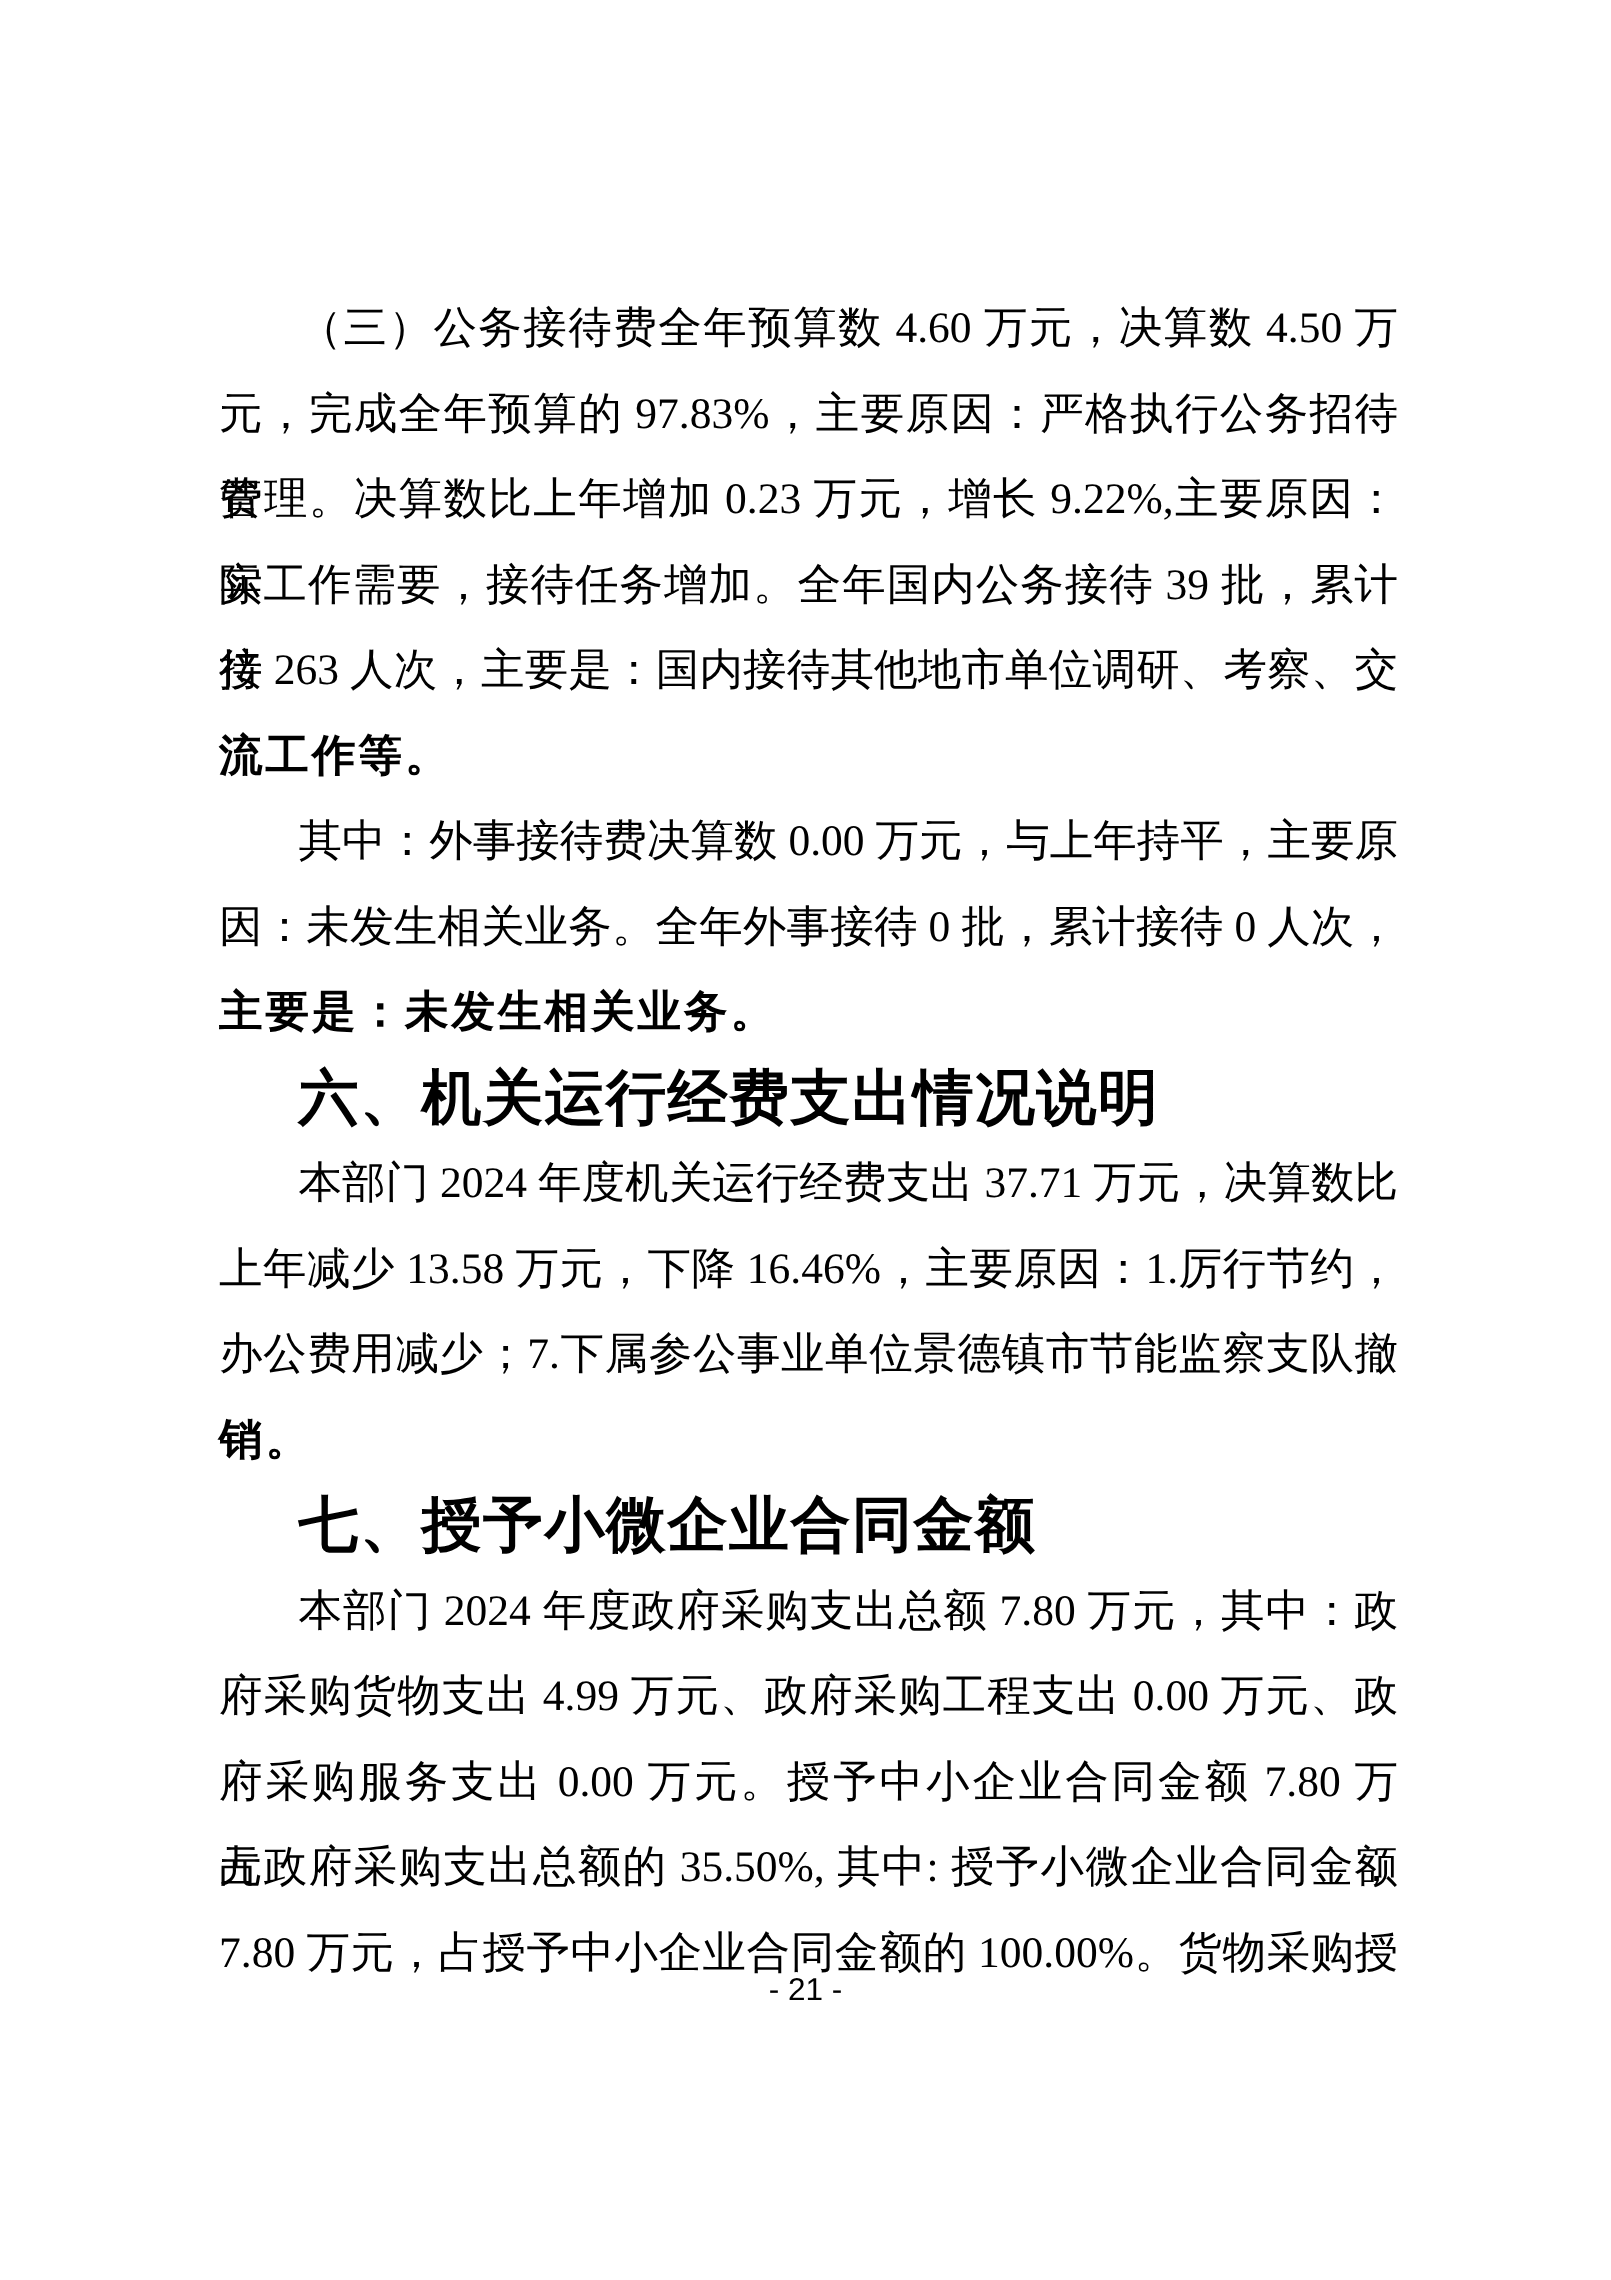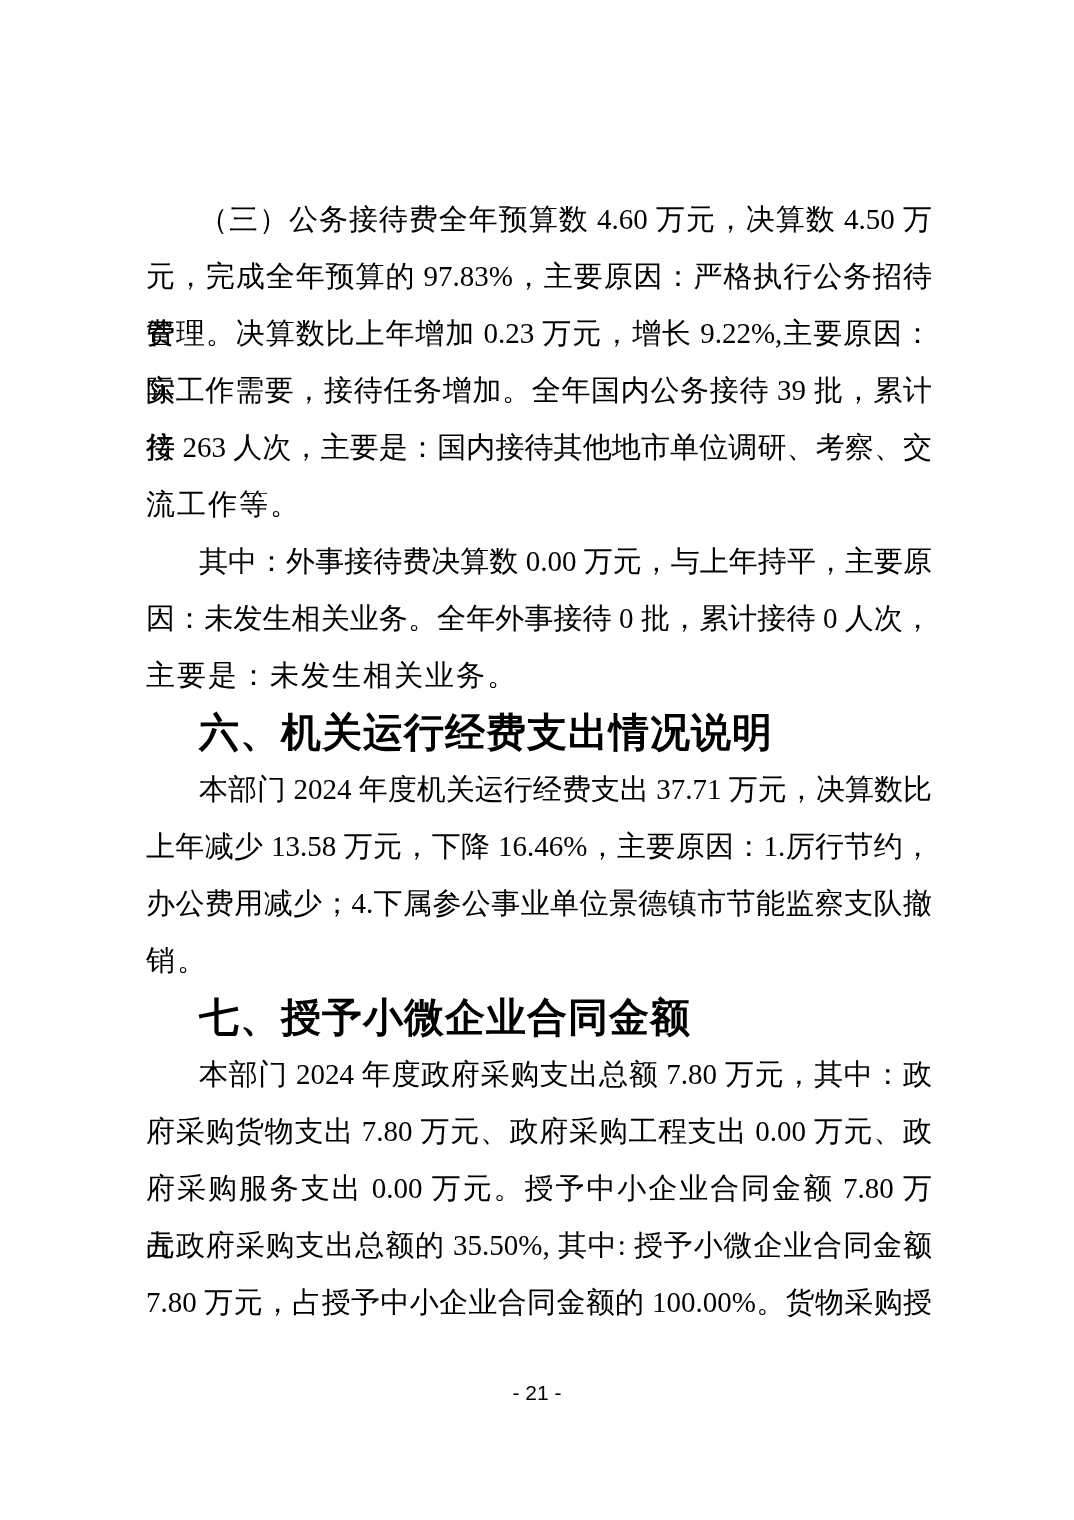--- a/index.html
+++ b/index.html
@@ -29,38 +29,39 @@
     font-size: 29px;
     white-space: nowrap;
   }
   .line.justify {
     white-space: normal;
     text-align: justify;
     text-align-last: justify;
   }
   .line.plain {
     letter-spacing: 2px;
+    font-weight: bold;
   }
   .line.indent {
     text-indent: 53px;
   }
   .heading {
     height: 57px;
     line-height: 57px;
     margin-left: 53px;
     font-size: 40px;
     font-weight: bold;
     font-family: "Liberation Sans", "DejaVu Sans", sans-serif;
     letter-spacing: 1px;
     white-space: nowrap;
   }
   .footer {
     position: absolute;
     left: 0;
-    top: 1378px;
+    top: 1312px;
     width: 100%;
     text-align: center;
     font-size: 21px;
     line-height: 30px;
     font-family: "Liberation Sans", "DejaVu Sans", sans-serif;
     color: #000000;
   }
 </style>
 </head>
 <body>
@@ -77,27 +78,27 @@
       </div>
       <div class="paragraph">
         <div class="line justify indent">其中：外事接待费决算数 0.00 万元，与上年持平，主要原</div>
         <div class="line justify">因：未发生相关业务。全年外事接待 0 批，累计接待 0 人次，</div>
         <div class="line plain">主要是：未发生相关业务。</div>
       </div>
       <div class="heading">六、机关运行经费支出情况说明</div>
       <div class="paragraph">
         <div class="line justify indent">本部门 2024 年度机关运行经费支出 37.71 万元，决算数比</div>
         <div class="line justify">上年减少 13.58 万元，下降 16.46%，主要原因：1.厉行节约，</div>
-        <div class="line justify">办公费用减少；4.下属参公事业单位景德镇市节能监察支队撤</div>
+        <div class="line justify">办公费用减少；7.下属参公事业单位景德镇市节能监察支队撤</div>
         <div class="line plain">销。</div>
       </div>
       <div class="heading">七、授予小微企业合同金额</div>
       <div class="paragraph">
         <div class="line justify indent">本部门 2024 年度政府采购支出总额 7.80 万元，其中：政</div>
-        <div class="line justify">府采购货物支出 7.80 万元、政府采购工程支出 0.00 万元、政</div>
+        <div class="line justify">府采购货物支出 4.99 万元、政府采购工程支出 0.00 万元、政</div>
         <div class="line justify">府采购服务支出 0.00 万元。授予中小企业合同金额 7.80 万元，</div>
         <div class="line justify">占政府采购支出总额的 35.50%, 其中: 授予小微企业合同金额</div>
         <div class="line justify">7.80 万元，占授予中小企业合同金额的 100.00%。货物采购授</div>
       </div>
     </main>
   <footer class="footer">
     <span>- 21 -</span>
   </footer>
 </div>
 

